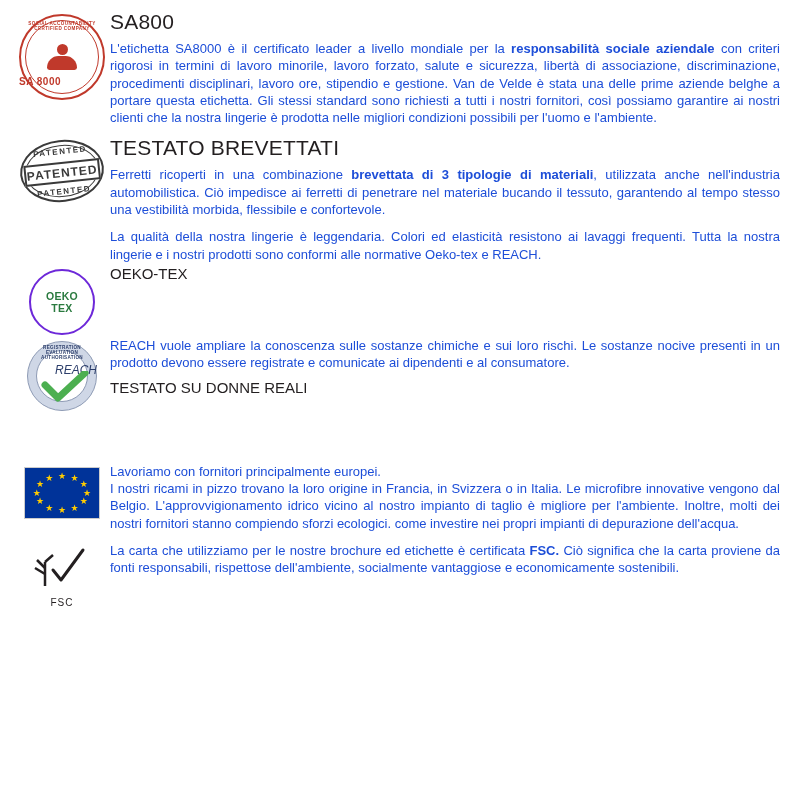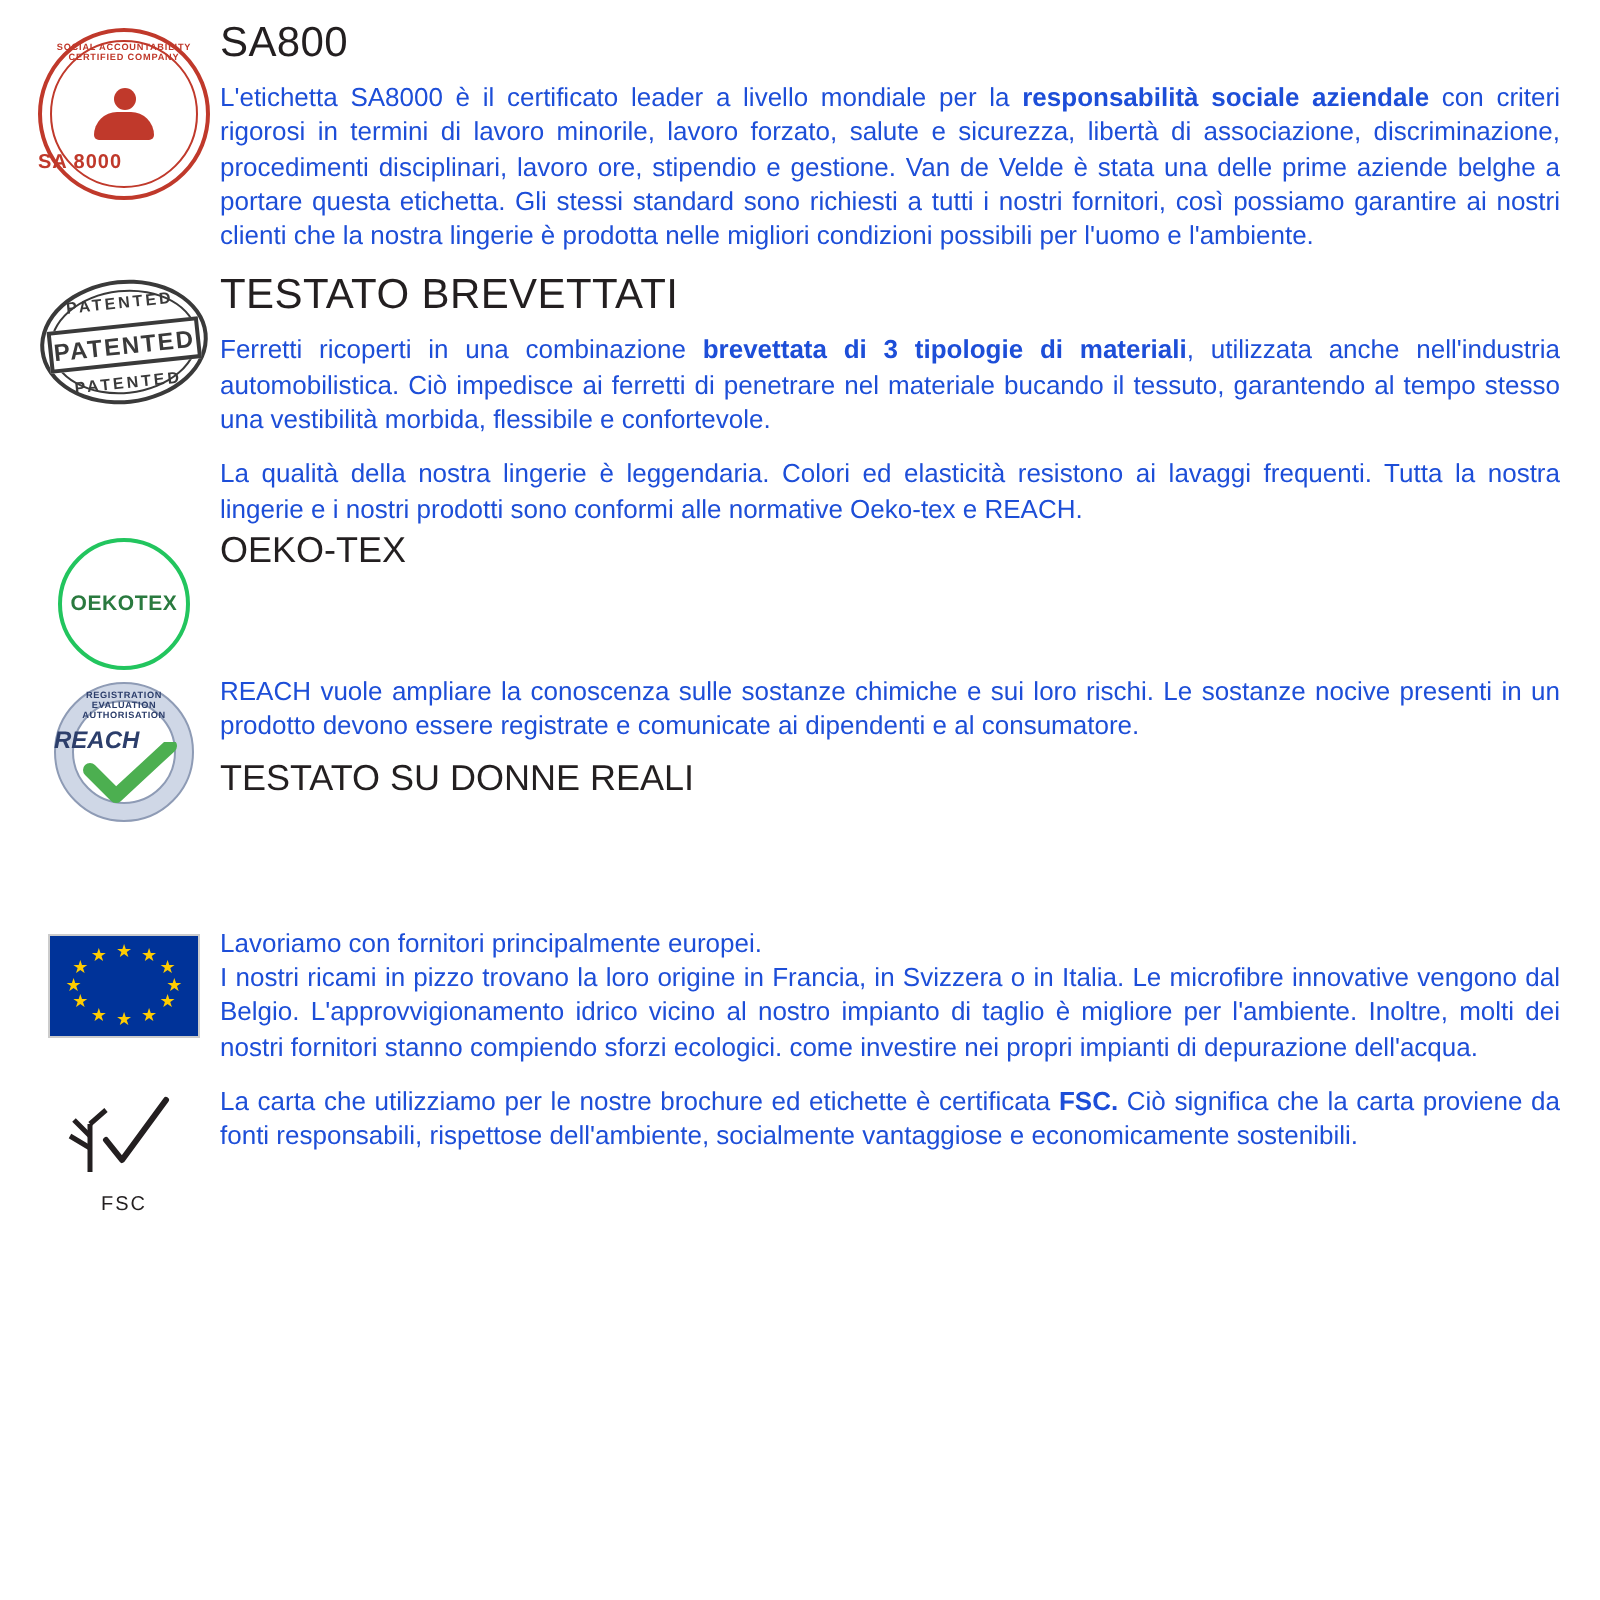--- a/index.html
+++ b/index.html
@@ -39,21 +39,21 @@
     padding-right: 6px;
   }
   h2.head {
     font-size: 21px;
     font-weight: normal;
     margin: 0 0 6px 0;
     letter-spacing: 0.2px;
     color: #231f20;
   }
   h3.sub {
-    font-size: 18px;
+    font-size: 15px;
     font-weight: normal;
     margin: 0 0 2px 0;
     color: #231f20;
   }
   p.body {
     font-size: 13px;
     line-height: 1.33;
     margin: 0 0 8px 0;
     text-align: justify;
     color: #1d4ed8;
@@ -134,22 +134,22 @@
     text-align: center;
     font-size: 8px; font-weight: bold; letter-spacing: 1.5px;
     color: #3a3a3a;
   }
   .patented .top-word { top: 7px; }
   .patented .bottom-word { bottom: 6px; }
 
   
   .oeko {
     width: 62px; height: 62px; border-radius: 50%;
-    border: 2px solid #22c55e;
-    display: flex; flex-direction: row;
+    border: 2px solid #6d28d9;
+    display: flex; flex-direction: column;
     align-items: center; justify-content: center;
     color: #2a7a3f;
   }
   .oeko .l1 { font-size: 10.5px; font-weight: bold; letter-spacing: 0.3px; }
   .oeko .l2 { font-size: 10.5px; font-weight: bold; letter-spacing: 0.3px; }
 
   
   .reach {
     width: 70px; height: 70px; position: relative;
   }
@@ -159,22 +159,22 @@
     border: 1px solid #8e9bb5;
   }
   .reach .inner {
     position: absolute; left: 9px; top: 9px; right: 9px; bottom: 9px;
     border-radius: 50%;
     background: #ffffff;
     border: 1px solid #8e9bb5;
   }
   .reach .word {
     position: absolute; left: 0; right: 0; top: 22px;
-    text-align: left;
-    font-size: 12px; font-weight: bold;
+    text-align: right;
+    font-size: 12px; font-weight: normal;
     color: #2c3e6b;
     font-style: italic;
   }
   .reach .arc {
     position: absolute; left: 0; right: 0; top: 4px;
     text-align: center;
     font-size: 4.6px; font-weight: bold;
     color: #2c3e6b; letter-spacing: 0.3px;
   }
   .reach .check {

